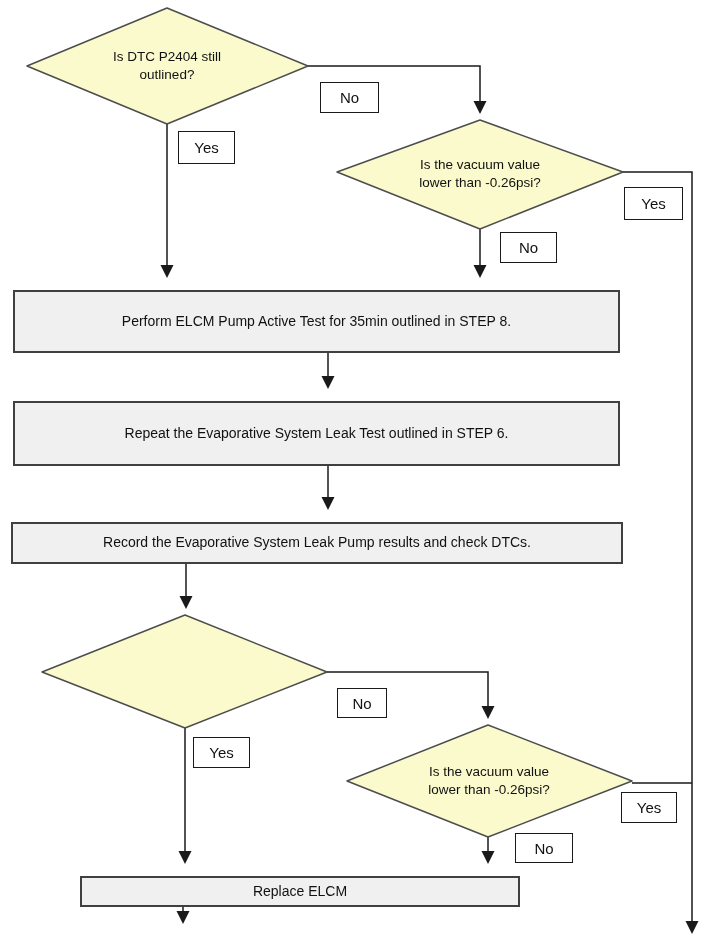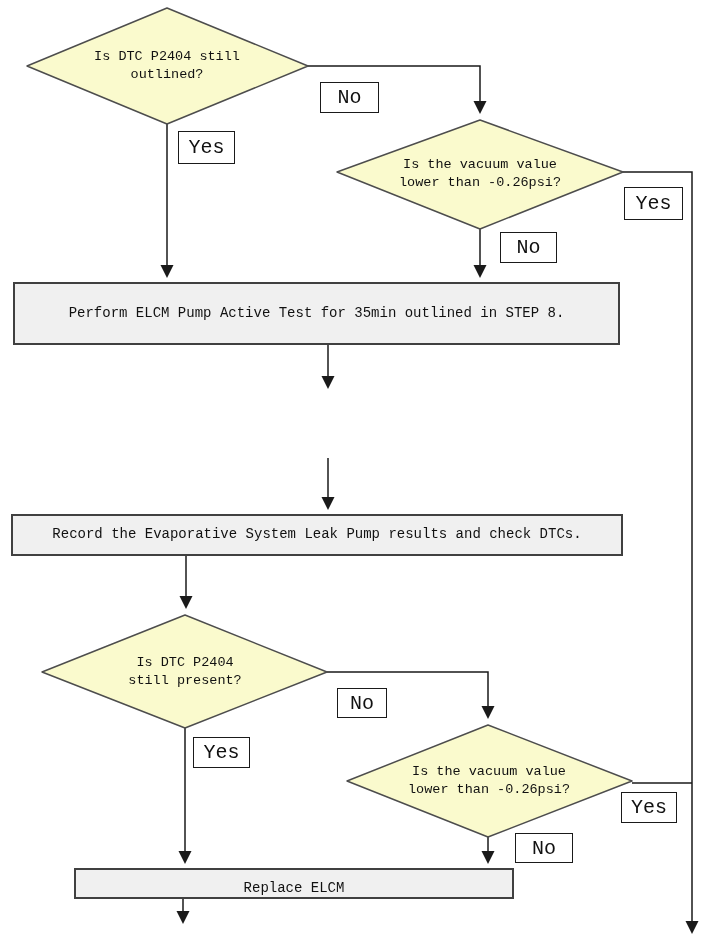--- a/index.html
+++ b/index.html
@@ -12,21 +12,21 @@
     --connector: #1a1a1a;
     --background: #FFFFFF;
     --text: #111111;
   }
   html, body { margin: 0; padding: 0; background: var(--background); }
   #flowchart {
     position: relative;
     width: 706px;
     height: 944px;
     background: var(--background);
-    font-family: Liberation Mono, monospace;
+    font-family: Liberation Sans, sans-serif;
     color: var(--text);
     overflow: hidden;
   }
   #lines-layer {
     position: absolute;
     left: 0; top: 0;
     width: 706px; height: 944px;
   }
   .decision-poly {
     fill: var(--decision-fill);
@@ -45,32 +45,33 @@
     align-items: center;
     justify-content: center;
     text-align: center;
     box-sizing: border-box;
   }
   .process {
     background: var(--process-fill);
     border: 2px solid var(--process-border);
     font-size: 14px;
     line-height: 1.25;
+    margin-top: 8px;
   }
   .decision-text {
     background: transparent;
     font-size: 13.5px;
     line-height: 1.3;
     flex-direction: column;
   }
   .decision-text span { display: block; }
   .flow-label {
     background: var(--label-fill);
     border: 1.5px solid var(--label-border);
-    font-size: 20px;
+    font-size: 15px;
   }
 </style>
 </head>
 <body>
 
 <div id="flowchart">
 
   <svg id="lines-layer" viewBox="0 0 706 944" xmlns="http://www.w3.org/2000/svg">
     <defs>
       <marker id="arrow" viewBox="0 0 10 10" refX="8.5" refY="5" markerWidth="9" markerHeight="9" orient="auto-start-reverse">
@@ -98,36 +99,35 @@
   </svg>
 
   <div class="overlay decision-text" style="left:67px; top:38px; width:200px; height:56px;">
     <span>Is DTC P2404 still</span>
     <span>outlined?</span>
   </div>
   <div class="overlay decision-text" style="left:380px; top:146px; width:200px; height:56px;">
     <span>Is the vacuum value</span>
     <span>lower than -0.26psi?</span>
   </div>
-  <div class="overlay decision-text" style="left:85px; top:644px; width:200px; height:56px;">
-    <span>Is DTC P2404</span>
-    <span>still present?</span>
-  </div>
   <div class="overlay decision-text" style="left:389px; top:753px; width:200px; height:56px;">
     <span>Is the vacuum value</span>
     <span>lower than -0.26psi?</span>
   </div>
 
   <div class="overlay process" style="left:13px; top:282px; width:607px; height:63px;">
     <span>Perform ELCM Pump Active Test for 35min outlined in STEP 8.</span>
   </div>
+  <div class="overlay process" style="left:13px; top:393px; width:607px; height:65px;">
+    <span>Repeat the Evaporative System Leak Test outlined in STEP 6.</span>
+  </div>
   <div class="overlay process" style="left:11px; top:514px; width:612px; height:42px;">
     <span>Record the Evaporative System Leak Pump results and check DTCs.</span>
   </div>
-  <div class="overlay process" style="left:74px; top:868px; width:440px; height:31px;align-items:flex-end;">
+  <div class="overlay process" style="left:80px; top:868px; width:440px; height:31px;">
     <span>Replace ELCM</span>
   </div>
 
   <div class="overlay flow-label" style="left:320px; top:82px; width:59px; height:31px;">
     <span>No</span>
   </div>
   <div class="overlay flow-label" style="left:178px; top:131px; width:57px; height:33px;">
     <span>Yes</span>
   </div>
   <div class="overlay flow-label" style="left:624px; top:187px; width:59px; height:33px;">

